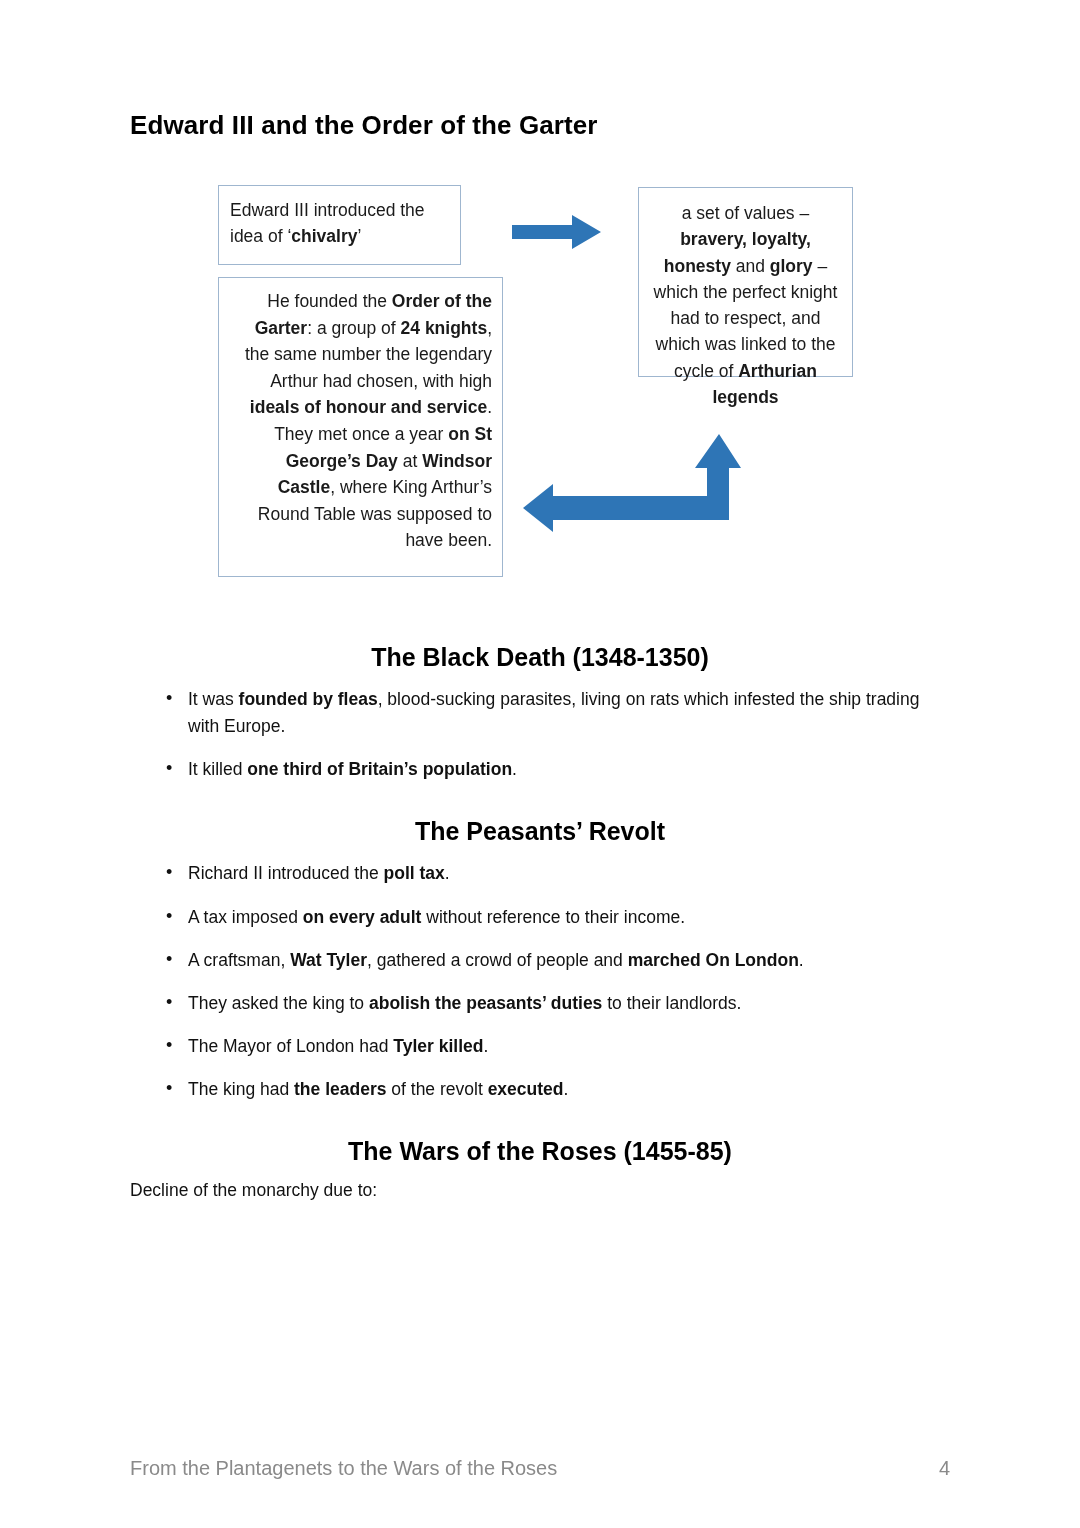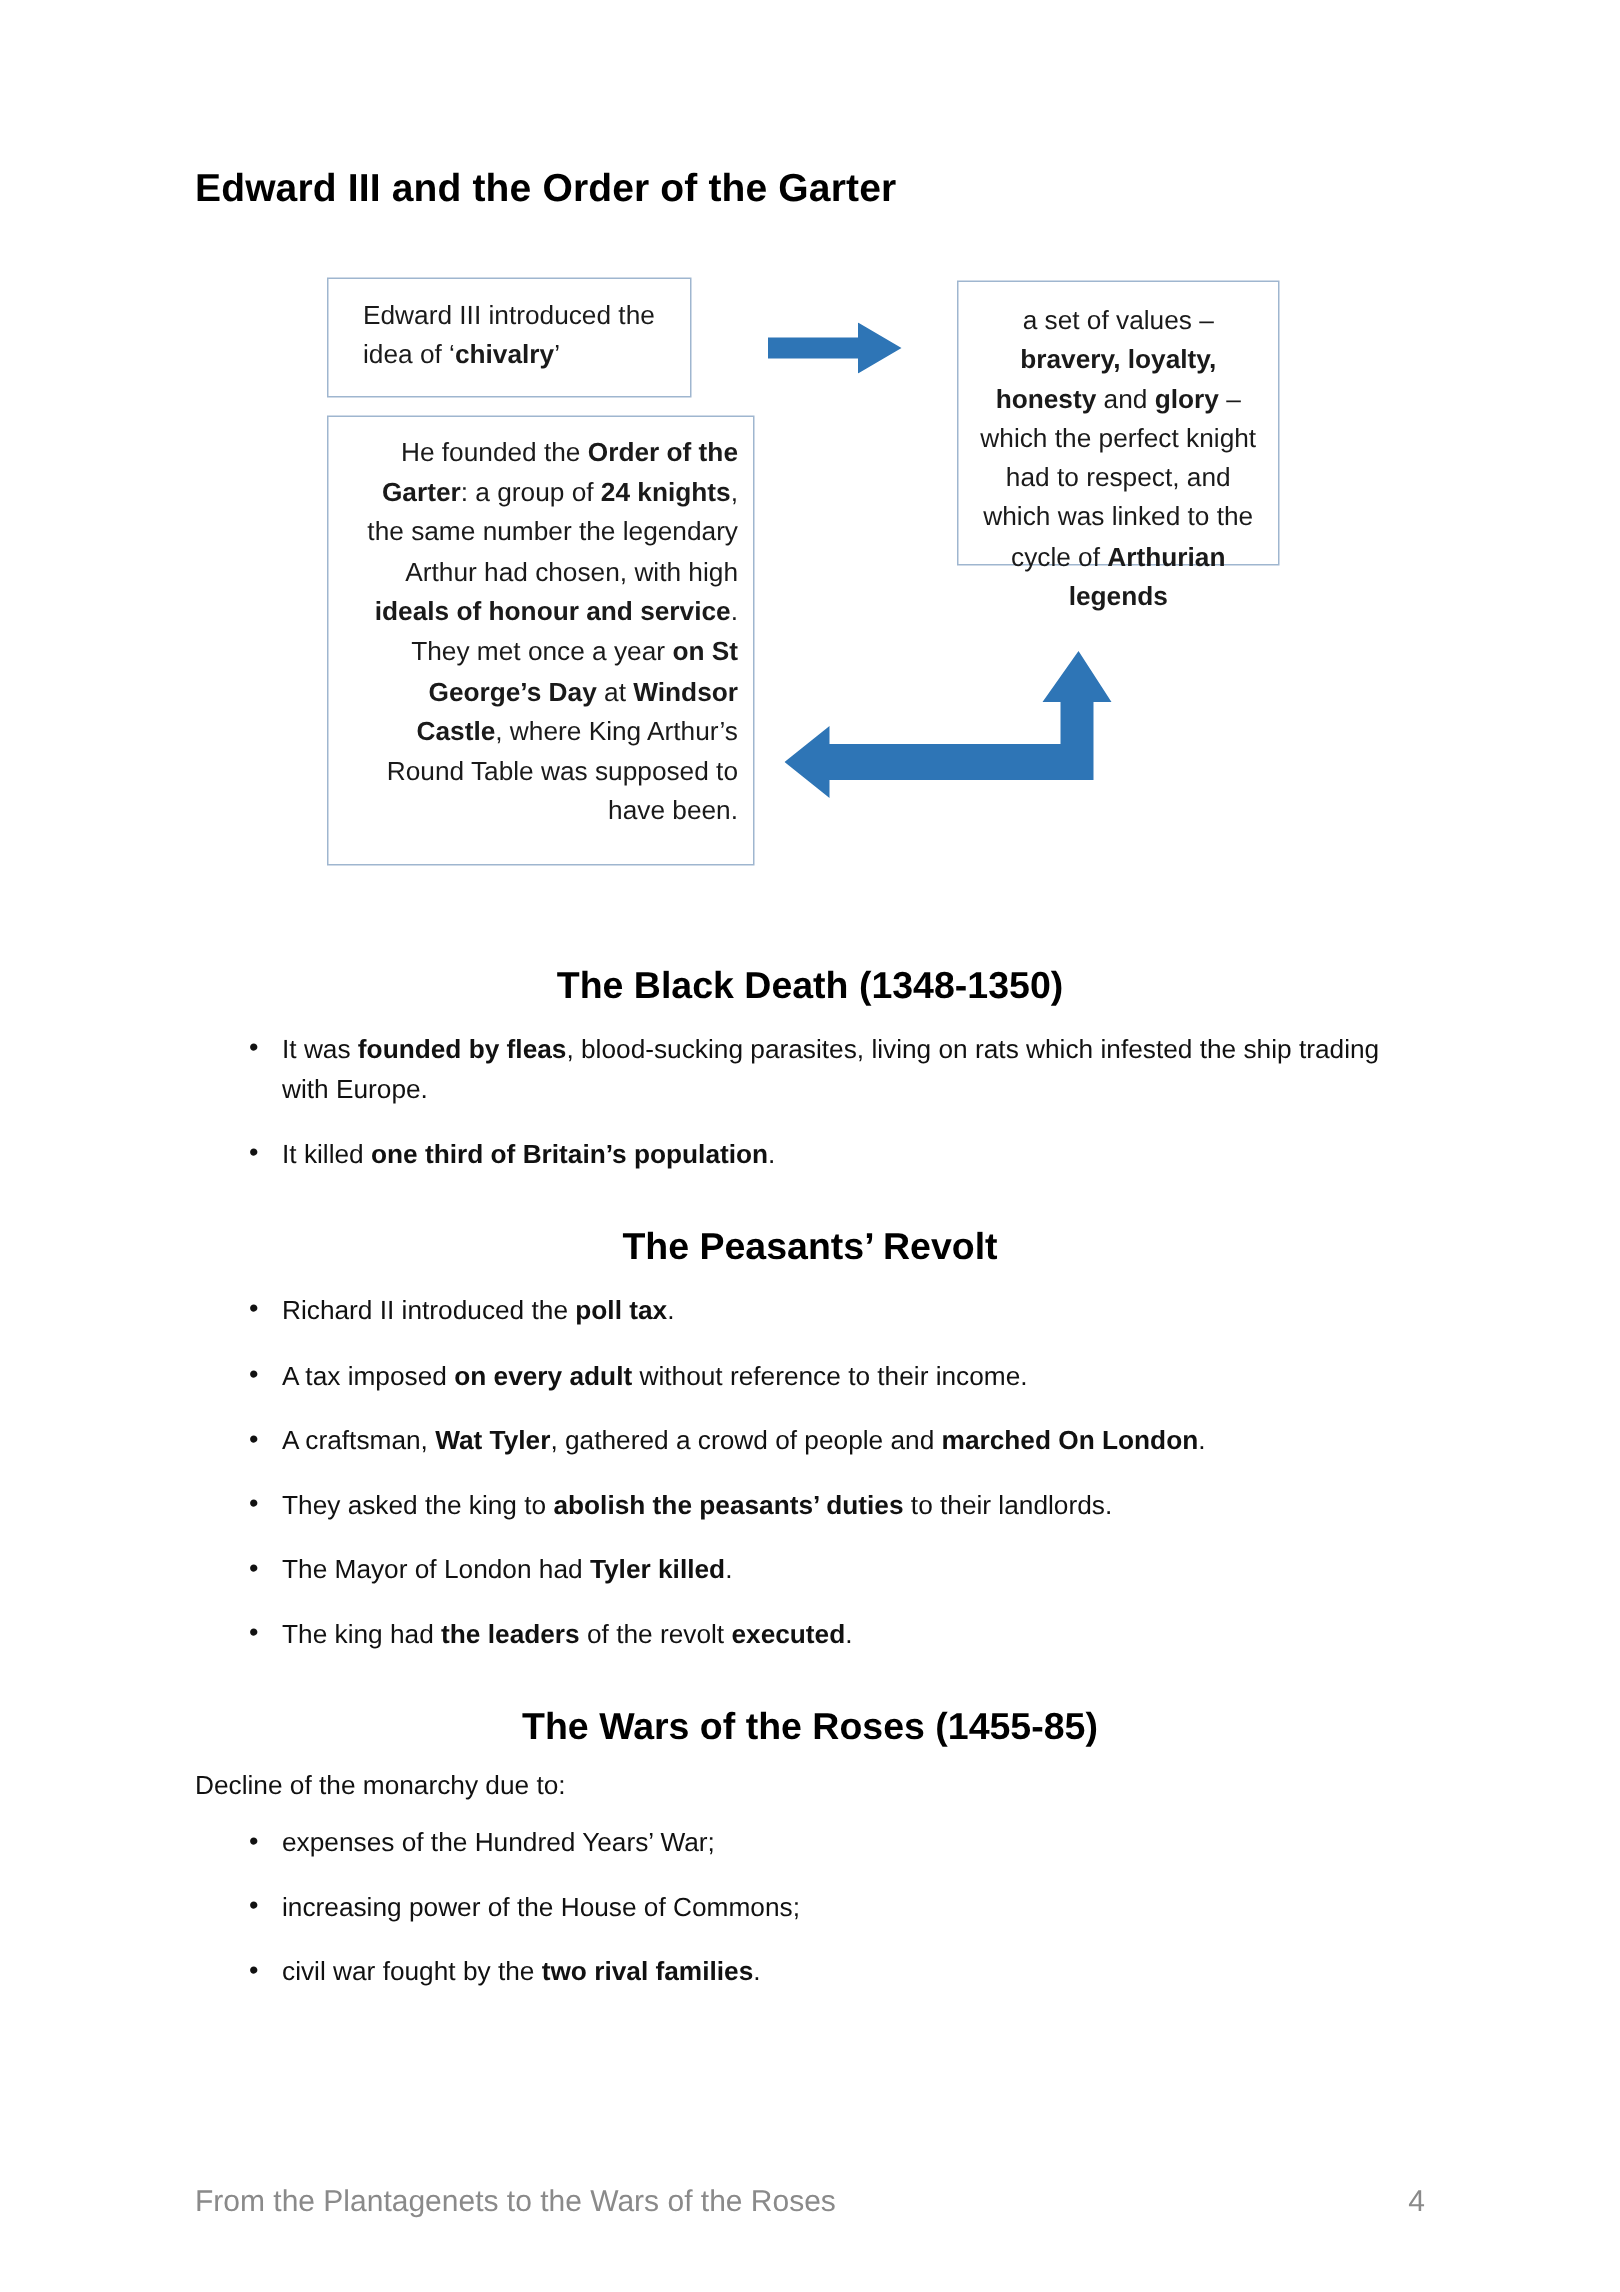--- a/index.html
+++ b/index.html
@@ -58,21 +58,21 @@
     padding: 10px 12px;
   }
   .dbox b { font-weight: bold; }
 
   #box-intro {
     left: 0px;
     top: 6px;
     width: 243px;
     height: 80px;
     text-align: left;
-    padding-left: 23px;
+    padding-left: 11px;
     padding-top: 12px;
   }
   #box-garter {
     left: 0px;
     top: 98px;
     width: 285px;
     height: 300px;
     text-align: right;
     padding: 10px 10px;
     line-height: 1.52;
@@ -182,25 +182,20 @@
         <li><span>A craftsman, </span><b>Wat Tyler</b><span>, gathered a crowd of people and </span><b>marched On London</b><span>.</span></li>
         <li><span>They asked the king to </span><b>abolish the peasants’ duties</b><span> to their landlords.</span></li>
         <li><span>The Mayor of London had </span><b>Tyler killed</b><span>.</span></li>
         <li><span>The king had </span><b>the leaders</b><span> of the revolt </span><b>executed</b><span>.</span></li>
       </ul>
   </div>
 
   <div class="section">
     <h2 class="section-title">The Wars of the Roses (1455-85)</h2>
     <p class="lead">Decline of the monarchy due to:</p>
-    <ul class="bullets">
-        <li><span>expenses of the Hundred Years’ War;</span></li>
-        <li><span>increasing power of the House of Commons;</span></li>
-        <li><span>civil war fought by the </span><b>two rival families</b><span>.</span></li>
-      </ul>
   </div>
 
   <div class="footer">
     <span>From the Plantagenets to the Wars of the Roses</span>
     <span>4</span>
   </div>
 
 </div>
 
 </body></html>

